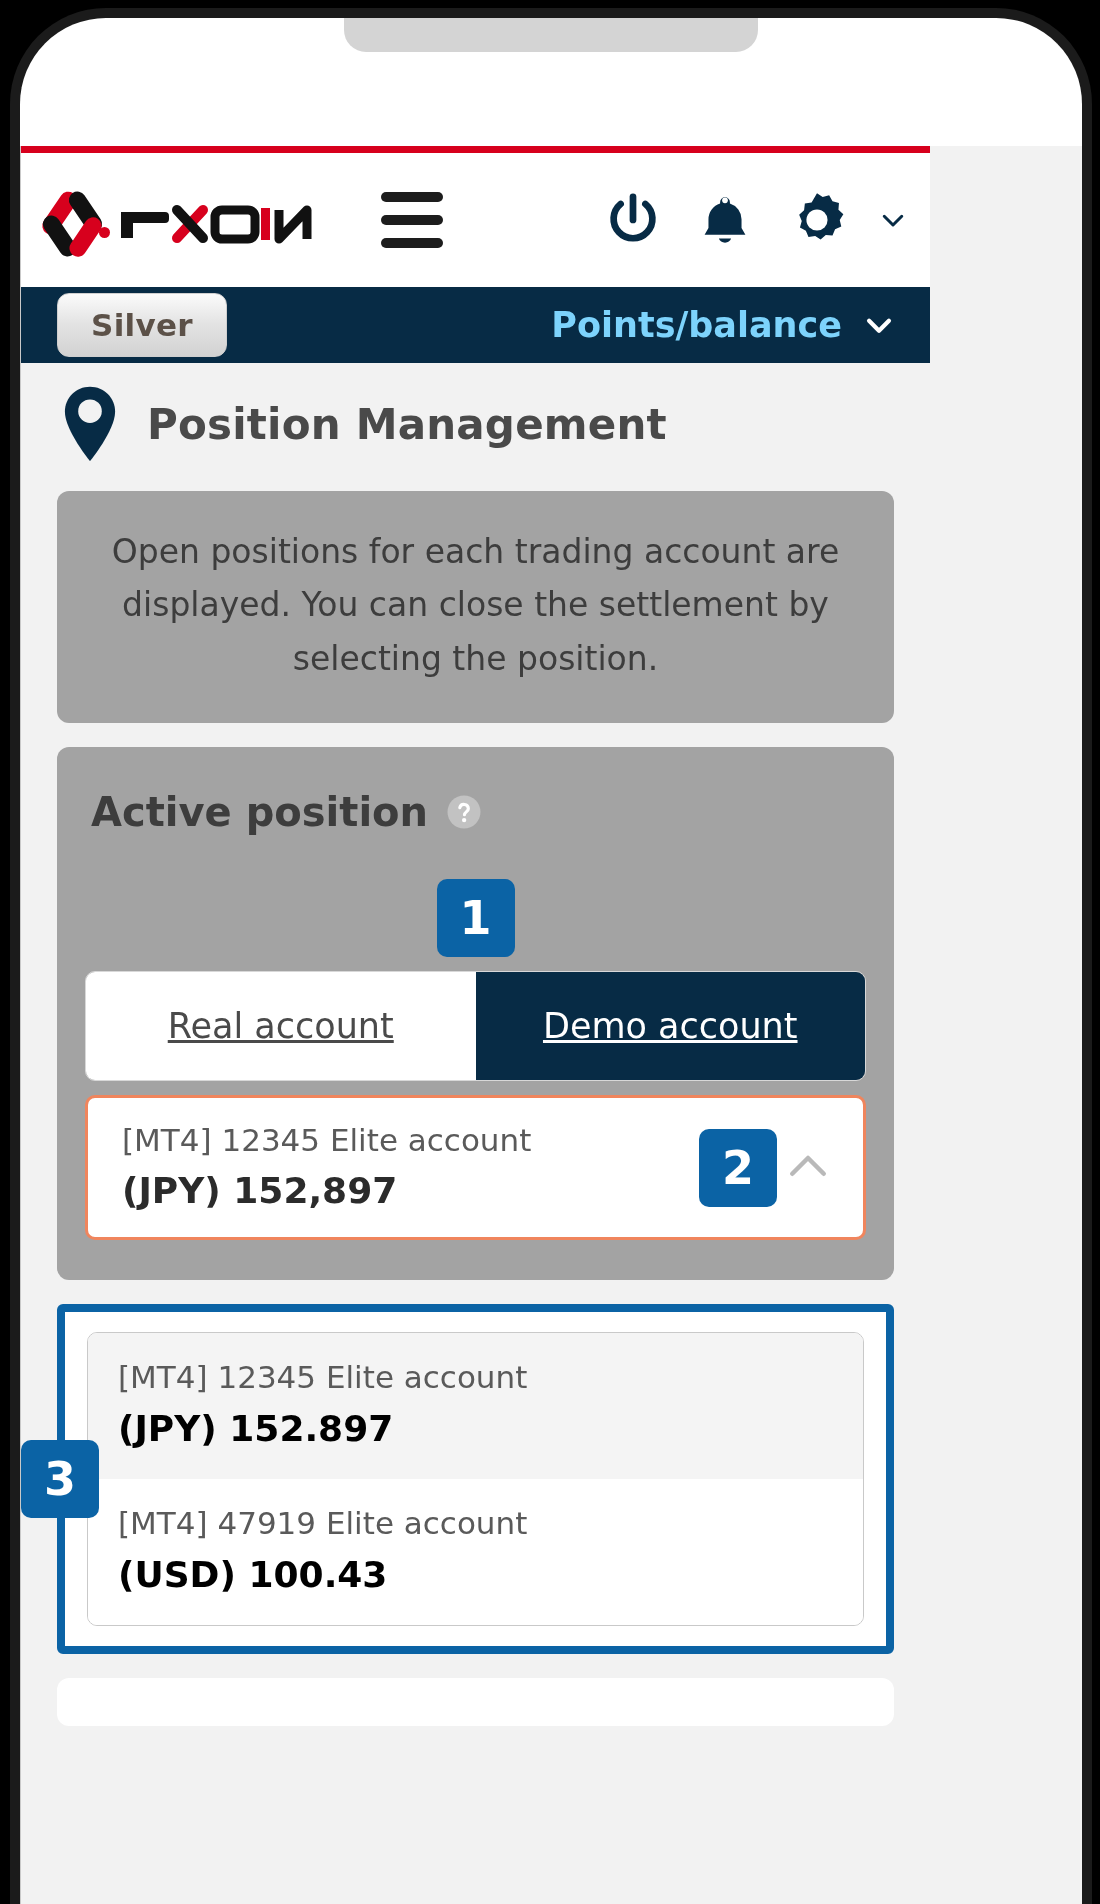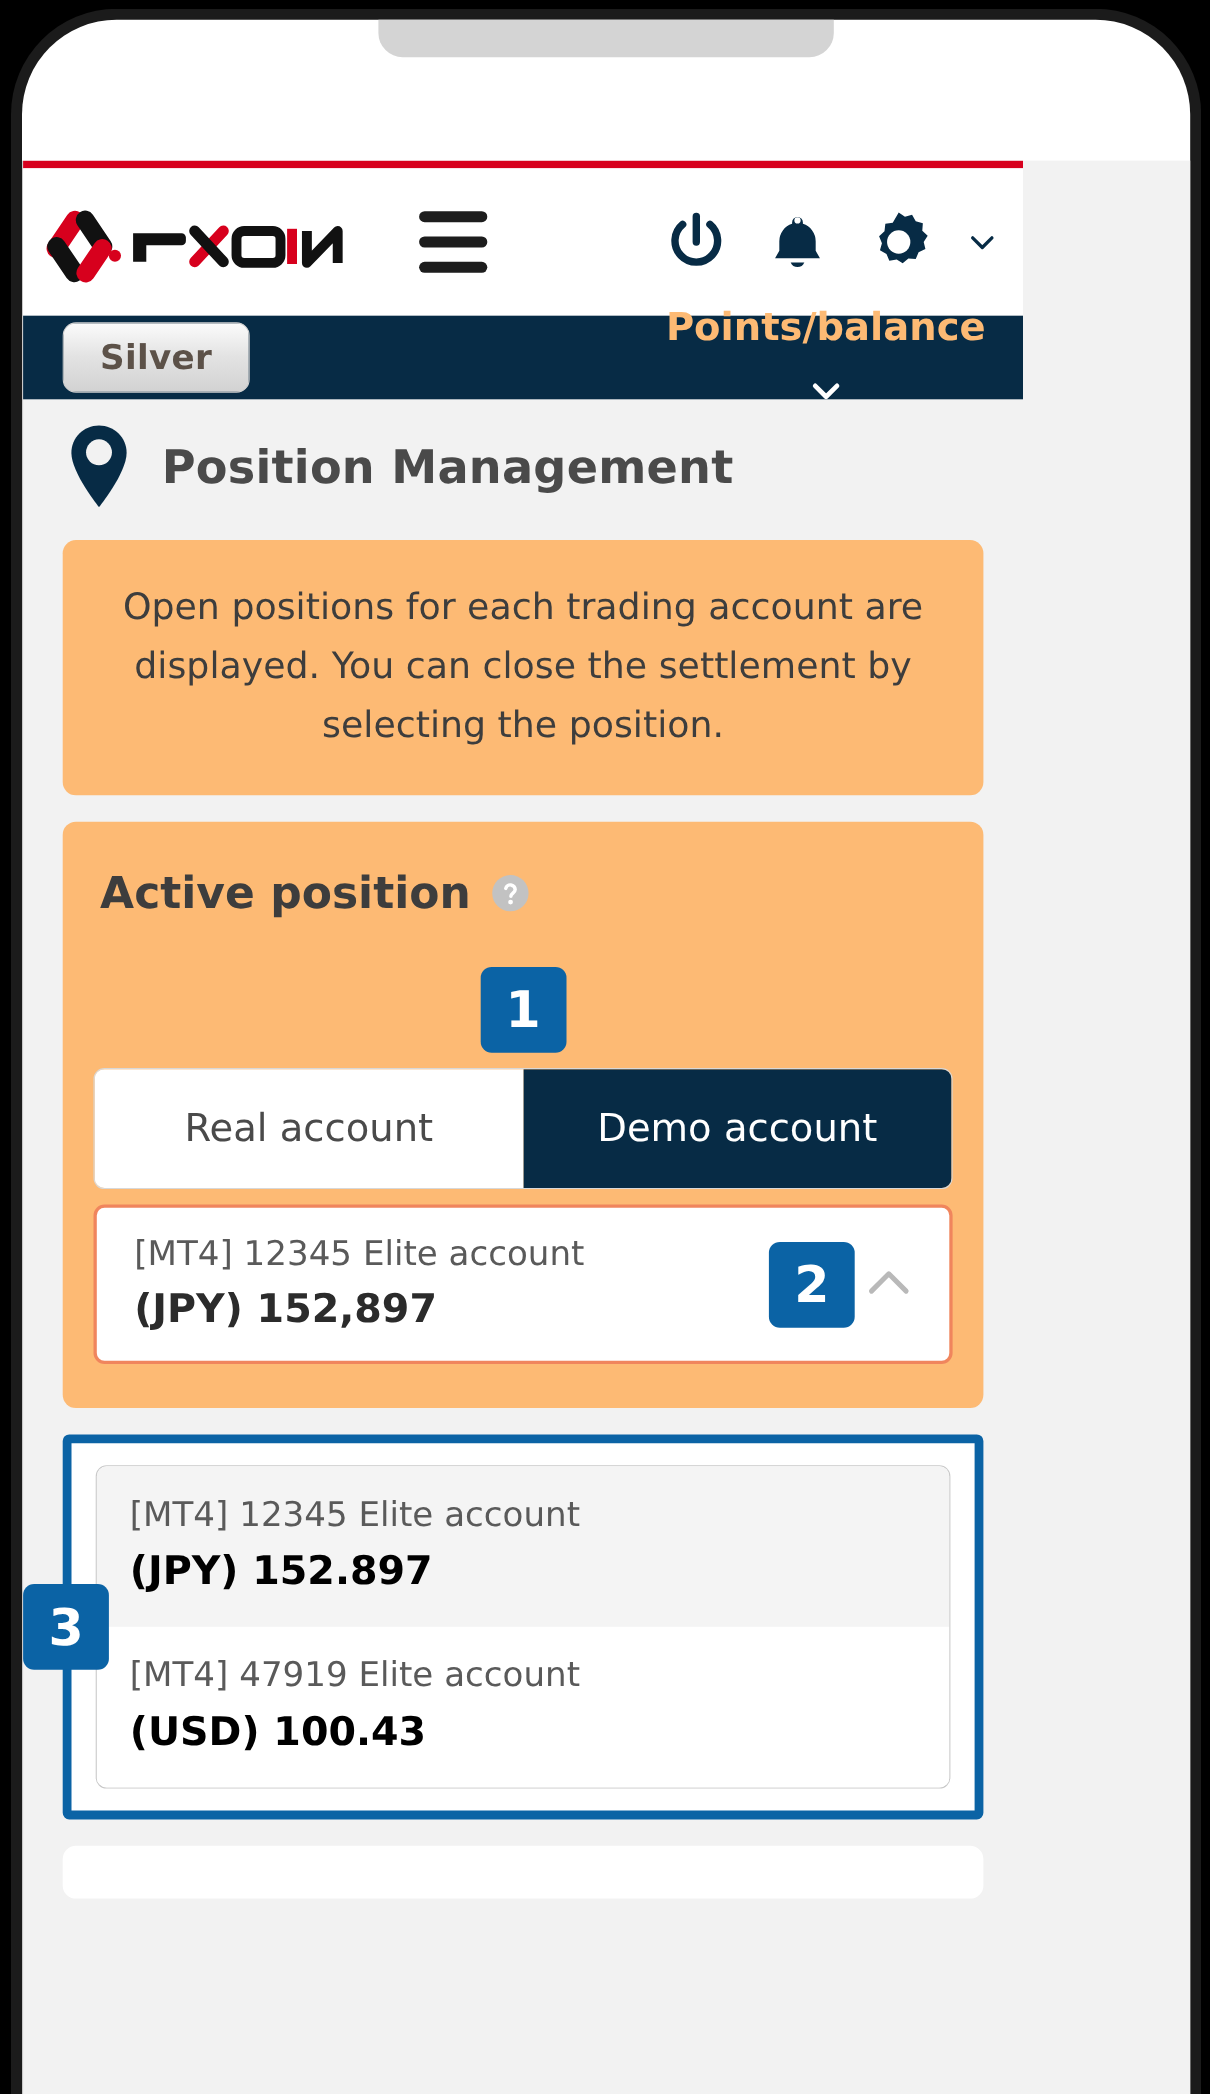--- a/index.html
+++ b/index.html
@@ -104,41 +104,40 @@
     color: #5c5148;
     font-weight: bold;
     font-size: 31px;
     border-radius: 12px;
     padding: 13px 33px;
     letter-spacing: .3px;
     border: 1px solid #cfcfcf;
   }
   #points-balance {
     margin-left: auto;
-    color: #fdba74;
+    color: #7dd3fc;
     font-weight: bold;
     font-size: 35px;
     display: flex; align-items: center; gap: 20px;
     padding-right: 10px;
-    flex-direction: column;
   }
 
   
   #page-title-row {
     display: flex; align-items: center; gap: 26px;
     padding: 20px 0 26px 38px;
   }
   #page-title {
     font-size: 42px; font-weight: bold; color: #4a4a4a;
     letter-spacing: .2px;
   }
 
   
   .card {
-    background: #fdba74;
+    background: #a3a3a3;
     border-radius: 12px;
     margin: 0 36px 24px 36px;
   }
   #desc-card { padding: 34px 34px 38px 34px; }
   #desc-text {
     font-size: 33px; line-height: 1.62; color: #3d3d3d;
     text-align: center;
   }
 
   #position-card { padding: 42px 28px 40px 28px; position: relative; }
@@ -173,20 +172,21 @@
     overflow: hidden;
     margin-top: 14px;
   }
   .tab {
     flex: 1;
     text-align: center;
     font-size: 35px;
     padding: 34px 0;
     background: #ffffff;
     color: #4a4a4a;
+    text-decoration: underline;
   }
   .tab.active { background: #072b45; color: #ffffff; }
 
   
   #selected-account {
     border: 3px solid #f0855d;
     border-radius: 10px;
     margin-top: 14px;
     padding: 24px 28px 26px 34px;
     position: relative;

